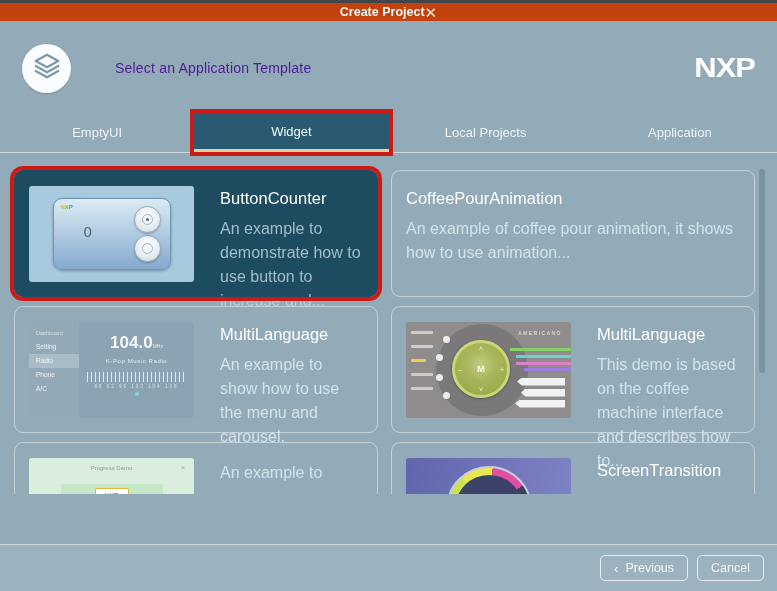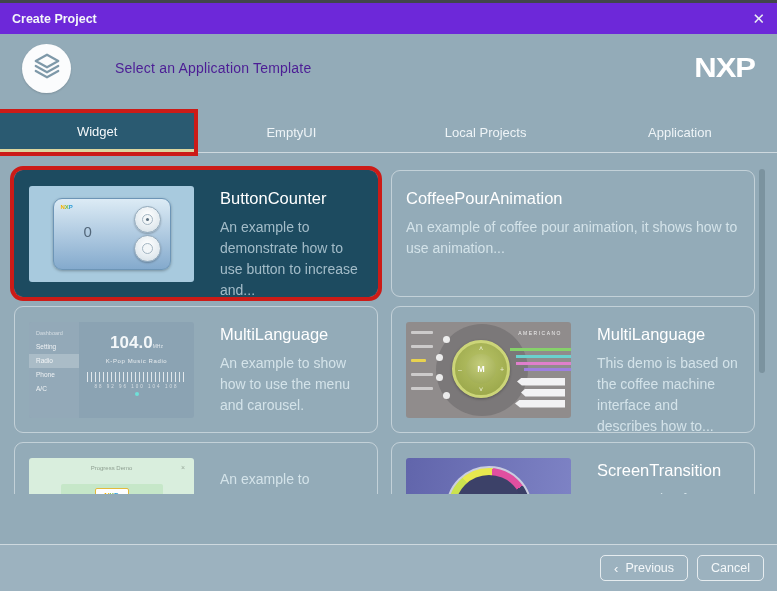--- a/index.html
+++ b/index.html
@@ -4,22 +4,22 @@
 <style>
   * { margin:0; padding:0; box-sizing:border-box; }
   html,body { background:#5a6d78; }
   body { font-family:"Liberation Sans", sans-serif; }
 
   .window { position:relative; width:777px; height:591px; overflow:hidden;
             background:#93abb8; margin:0 auto; }
 
   
   .topstrip { position:absolute; top:0; left:0; right:0; height:3px; background:#41464a; }
-  .titlebar { position:absolute; top:3px; left:0; right:0; height:31px; background:#6d28d9;
-              display:flex; align-items:center; justify-content:space-between; padding:0 12px; }
+  .titlebar { position:absolute; top:3px; left:0; right:0; height:18px; background:#c2410c;
+              display:flex; align-items:center; justify-content:center; padding:0 12px; }
   .titlebar .wtitle { font-size:12.5px; font-weight:bold; color:#f3f7f9; }
   .titlebar .close { font-size:15px; color:#eaf0f3; cursor:default; line-height:1; }
 
   
   .header { position:absolute; top:28px; left:0; right:0; height:80px;
             display:flex; align-items:center; padding:0 22px; }
   .logo-circle { width:49px; height:49px; border-radius:50%; background:#fbfcfd;
                  display:flex; align-items:center; justify-content:center; flex:none;
                  box-shadow:0 1px 2px rgba(0,0,0,.15); }
   .header-title { margin-left:44px; font-size:14px; color:#4c1d95; letter-spacing:.2px; }
@@ -35,21 +35,21 @@
                 outline:4px solid #cc1b17; position:relative; z-index:3; color:#f4f8fa; }
 
   
   .cards-viewport { position:absolute; top:164px; left:0; right:0; height:330px; overflow:hidden; }
   .cards-grid { display:grid; grid-template-columns:1fr 1fr; gap:9px 13px; padding:6px 22px 0 14px; }
   .card { height:127px; border:1px solid rgba(255,255,255,.45); border-radius:9px;
           display:flex; align-items:center; gap:26px; padding:10px 14px; cursor:default; }
   .card.selected { background:#1d4b60; border-color:#1d4b60; outline:4px solid #cc1b17; }
   .card-text { flex:1; align-self:flex-start; padding-top:8px; min-width:0; }
   .card-title { font-size:16.5px; font-weight:normal; color:#ffffff; margin-bottom:9px; }
-  .card-desc { font-size:14px; color:rgba(226,239,244,.82); line-height:1.5;margin-top:8px; }
+  .card-desc { font-size:16px; color:rgba(226,239,244,.82); line-height:1.5; }
   .card.selected .card-desc { color:rgba(196,216,226,.8); }
 
   .thumb { width:165px; height:96px; flex:none; border-radius:3px; position:relative;
            overflow:hidden; align-self:center; }
 
   
   .chip { background:#ffffff; border-radius:2px; display:flex; align-items:center;
           justify-content:center; font-size:7px; font-weight:bold; letter-spacing:0; }
   .ln { color:#f5b500; } .lx { color:#7fbf3f; } .lp { color:#2b9cd8; }
 
@@ -181,22 +181,22 @@
           <path d="M3 12 L12 17 L21 12"></path>
           <path d="M3 16 L12 21 L21 16"></path>
         </svg>
       </span>
     </div>
     <div class="header-title">Select an Application Template</div>
     <div class="nxp-logo">NXP</div>
   </div>
 
   <div class="tabs">
+    <div class="tab">EmptyUI</div>
     <div class="tab active">Widget</div>
-    <div class="tab">EmptyUI</div>
     <div class="tab">Local Projects</div>
     <div class="tab">Application</div>
   </div>
 
   <div class="cards-viewport">
     <div class="cards-grid">
 
       <div class="card selected">
         <div class="thumb bc">
           <div class="bc-device">

